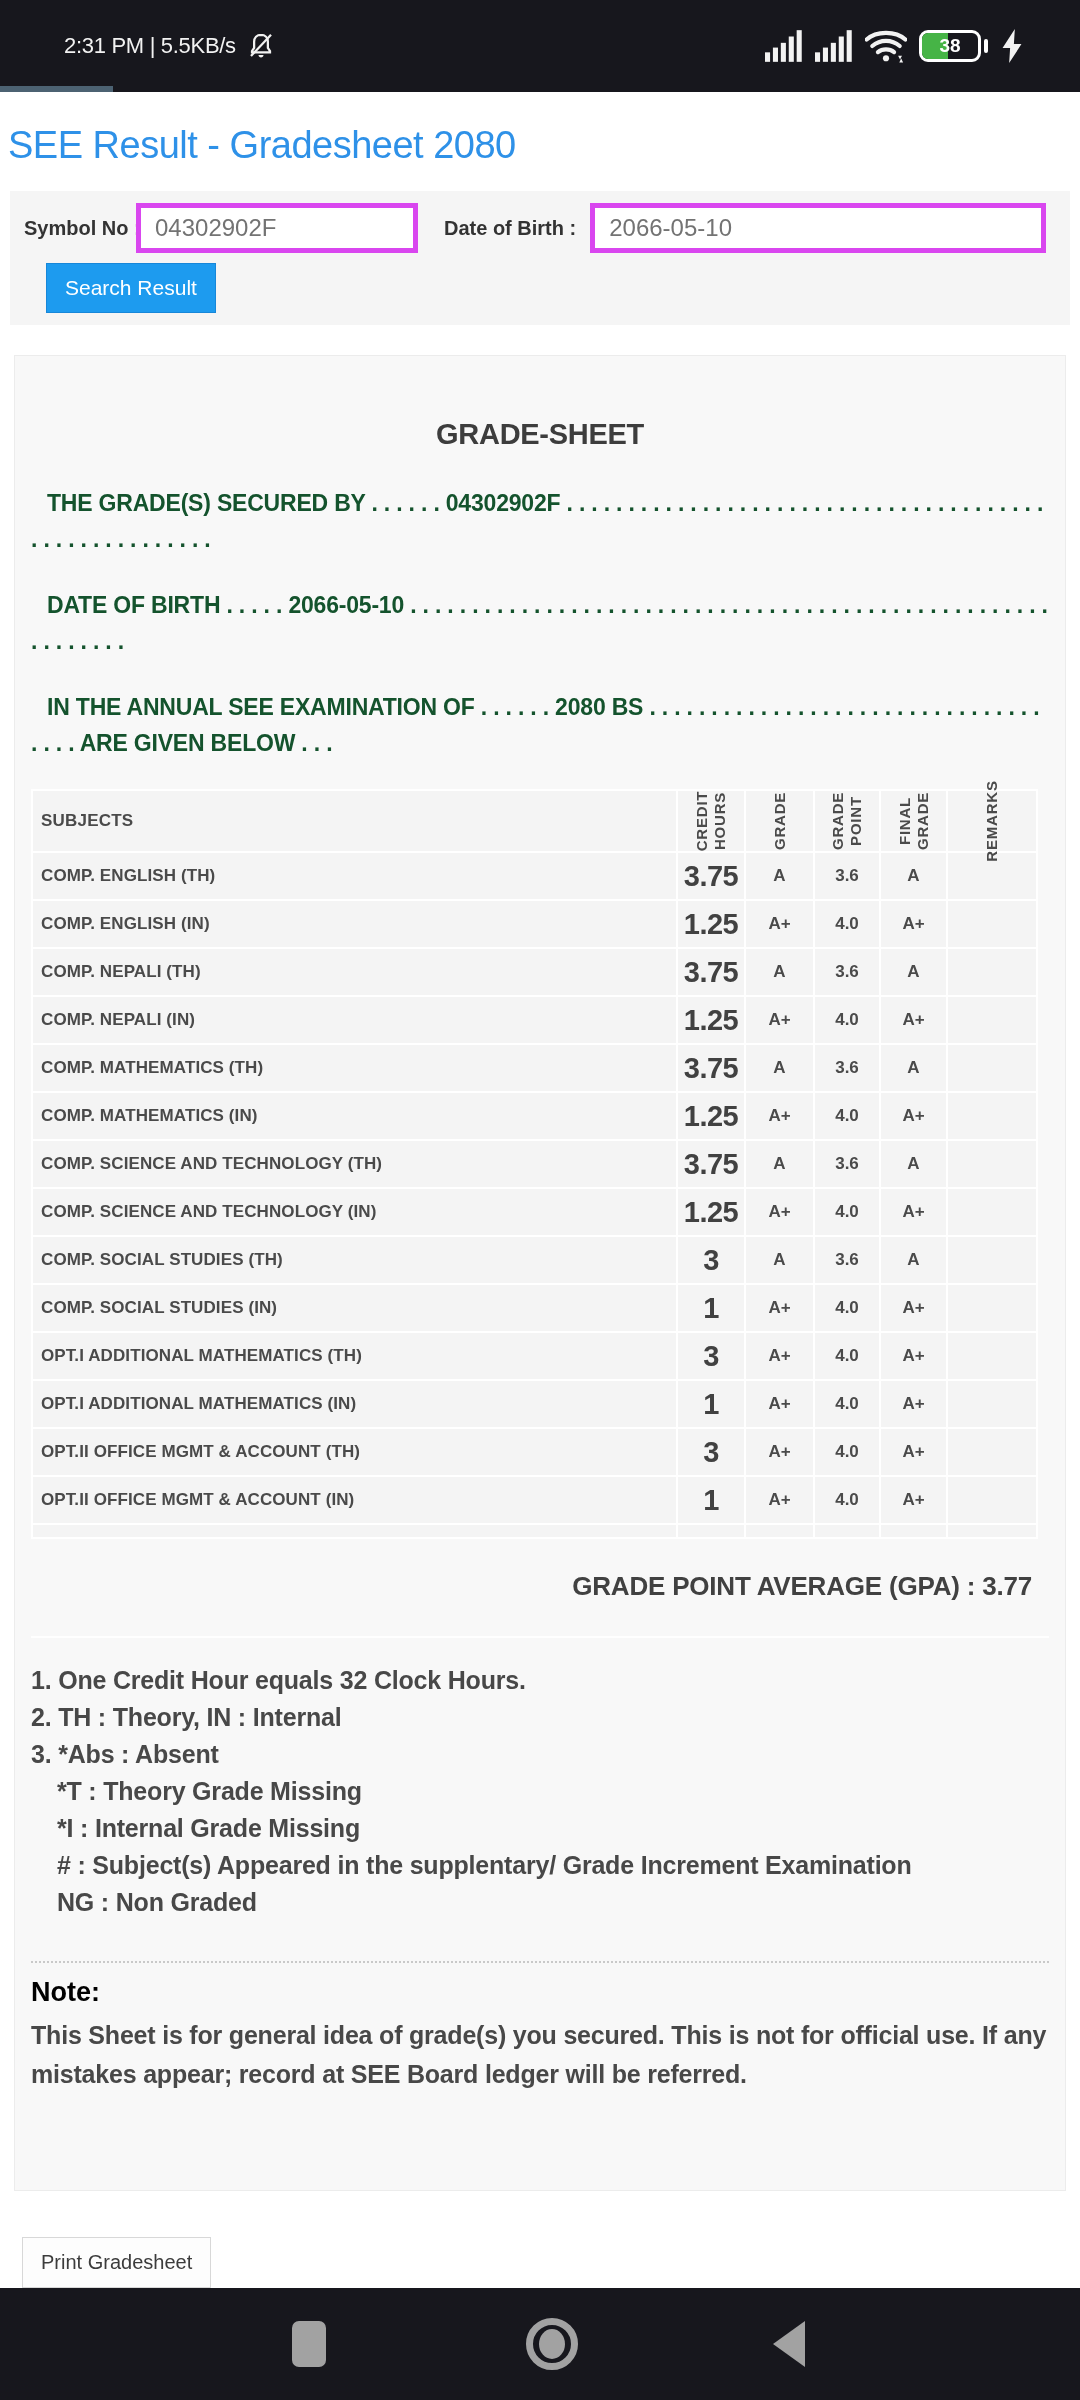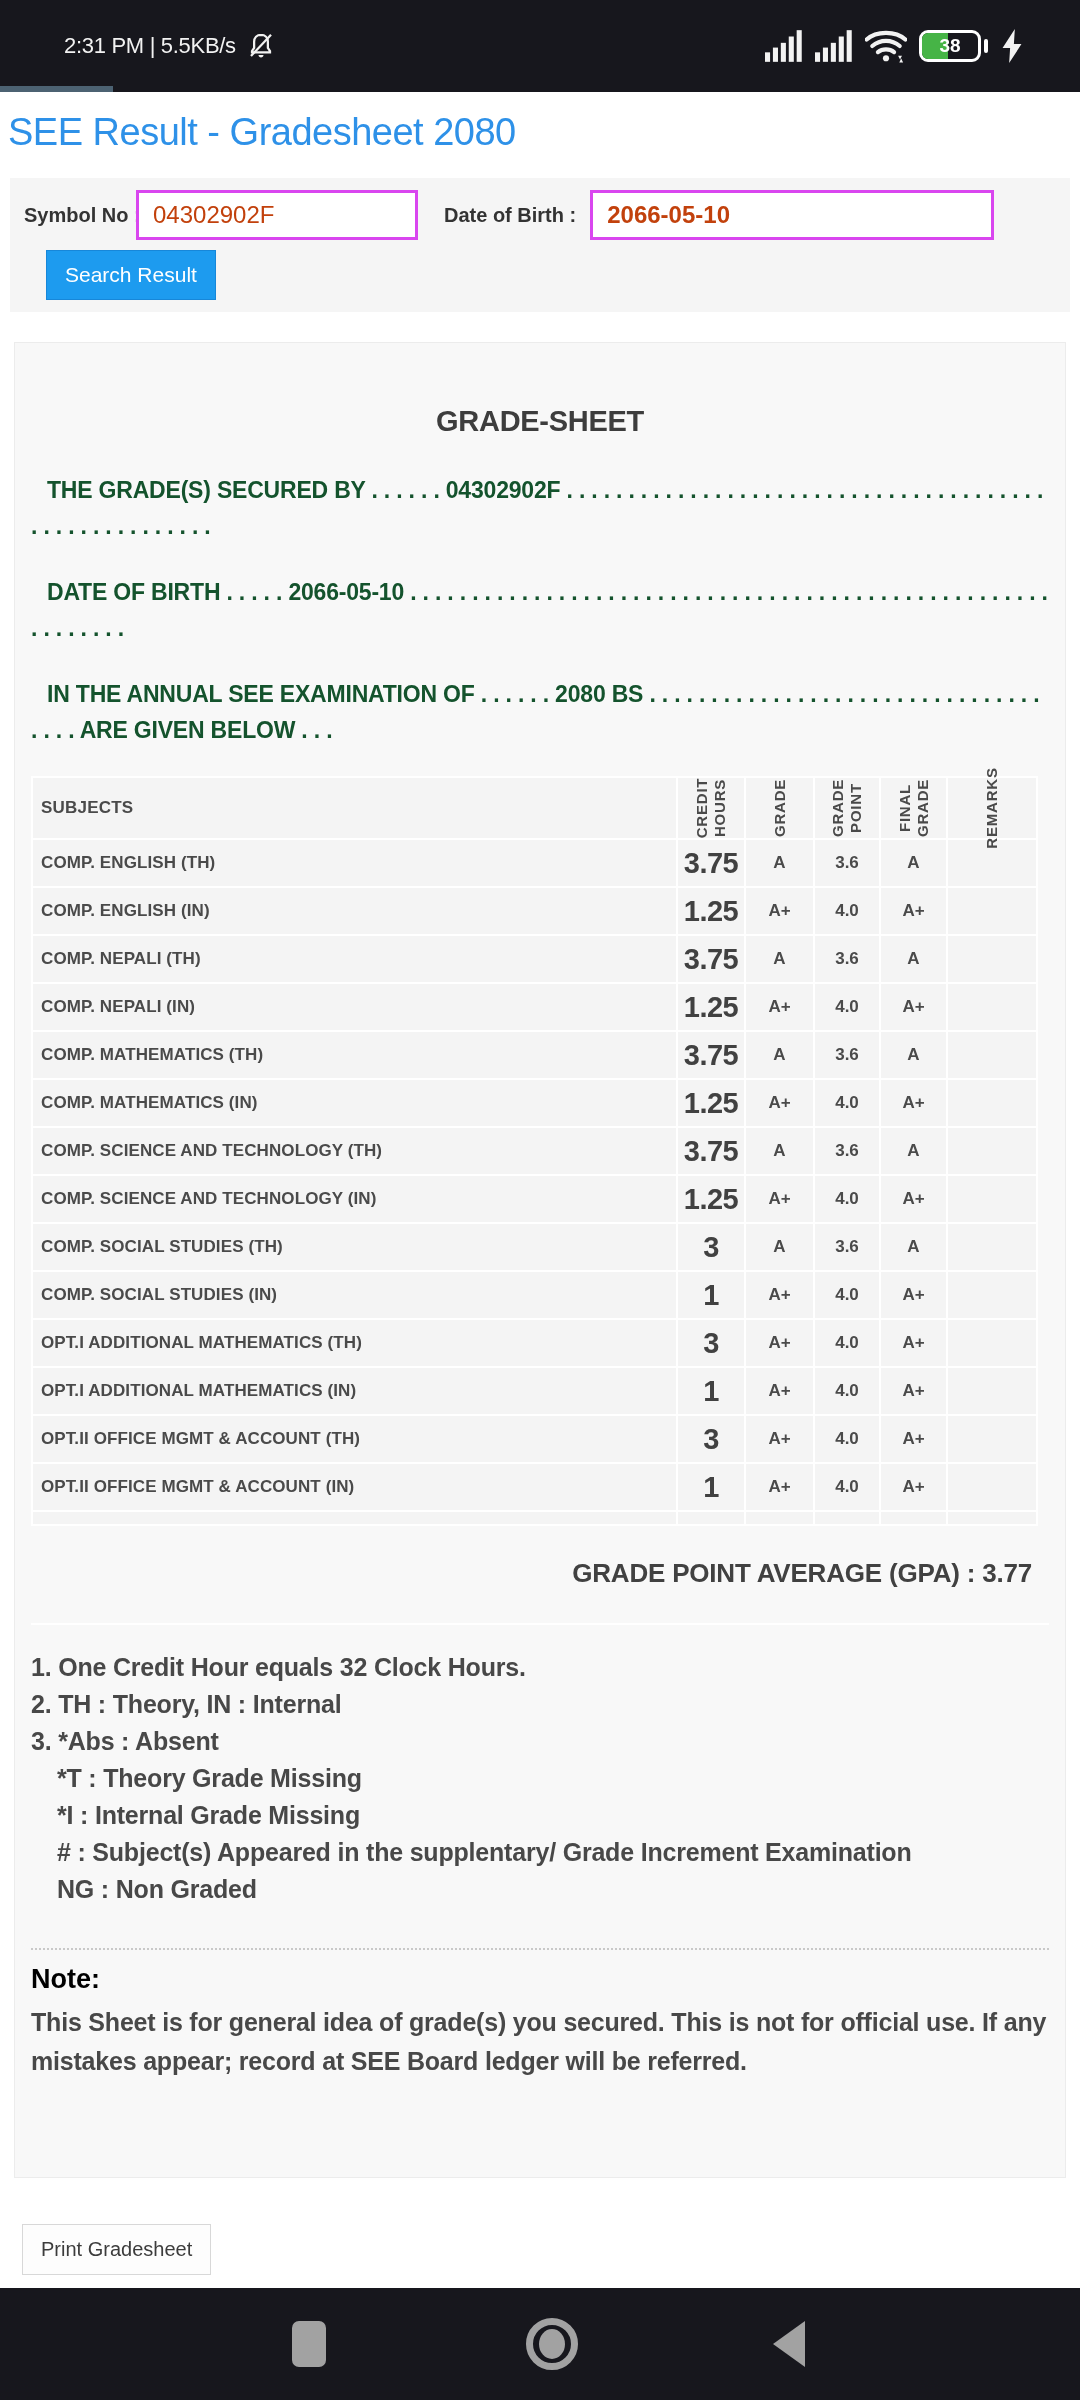--- a/index.html
+++ b/index.html
@@ -15,31 +15,31 @@
   .sb-progress { position:absolute; left:0; bottom:0; width:113px; height:6px; background:#4c6272; }
   .batt { position:relative; width:62px; height:32px; border:3px solid #fff; border-radius:9px; overflow:hidden;padding-left:44px; }
   .batt-fill { position:absolute; left:0; top:0; bottom:0; width:46%; background:#46b446; }
   .batt-txt { position:absolute; inset:0; display:flex; align-items:center; justify-content:center;
     font-size:19px; font-weight:bold; color:#fff; }
   .batt-nub { width:4px; height:14px; background:#fff; border-radius:2px; margin-left:-9px; }
 
   
   .content { padding:0; }
   .page-title { color:#2e91e8; font-size:38px; font-weight:400; letter-spacing:-0.5px;
-    margin:19px 0 24px 8px; }
+    margin:32px 0 24px 8px; }
 
   .form-panel { background:#f5f5f5; margin:0 10px; padding:12px 12px 12px; }
   .form-row { display:flex; align-items:center; }
   .form-row label { font-size:20px; font-weight:bold; color:#333; white-space:nowrap; }
   .form-row label.l1 { width:100px; margin-left:2px; }
   .form-row label.l2 { margin-left:26px; margin-right:14px; }
-  .form-row input { height:50px; border:3px solid #d946ef; background:#fff; font-size:24px;
-    color:#c2410c; padding:0 14px; font-family:"Liberation Sans",sans-serif; }
+  .form-row input { height:50px; border:5px solid #d946ef; background:#fff; font-size:24px;
+    color:#737373; padding:0 14px; font-family:"Liberation Sans",sans-serif; }
   .form-row input.symbol { width:282px; margin-left:12px; }
-  .form-row input.dob { width:404px;font-weight:bold; }
+  .form-row input.dob { width:456px; }
   .search-btn { display:block; margin-top:10px; margin-left:24px; background:#1d9bef;
     border:1px solid #1787d9; color:#fff; font-size:21px; padding:12px 18px;
     font-family:"Liberation Sans",sans-serif; cursor:pointer; }
 
   
   .card { margin:30px 14px 0; background:#f8f8f8; border:1px solid #ececec;
     padding:48px 16px 96px; color:#474747; }
   .exam-title { text-align:center; color:#2e91e8; font-size:34px; letter-spacing:-0.5px; }
   .sheet-title { text-align:center; color:#3d3d3d; font-size:29px; font-weight:bold;
     margin-top:14px; letter-spacing:-0.3px; }

